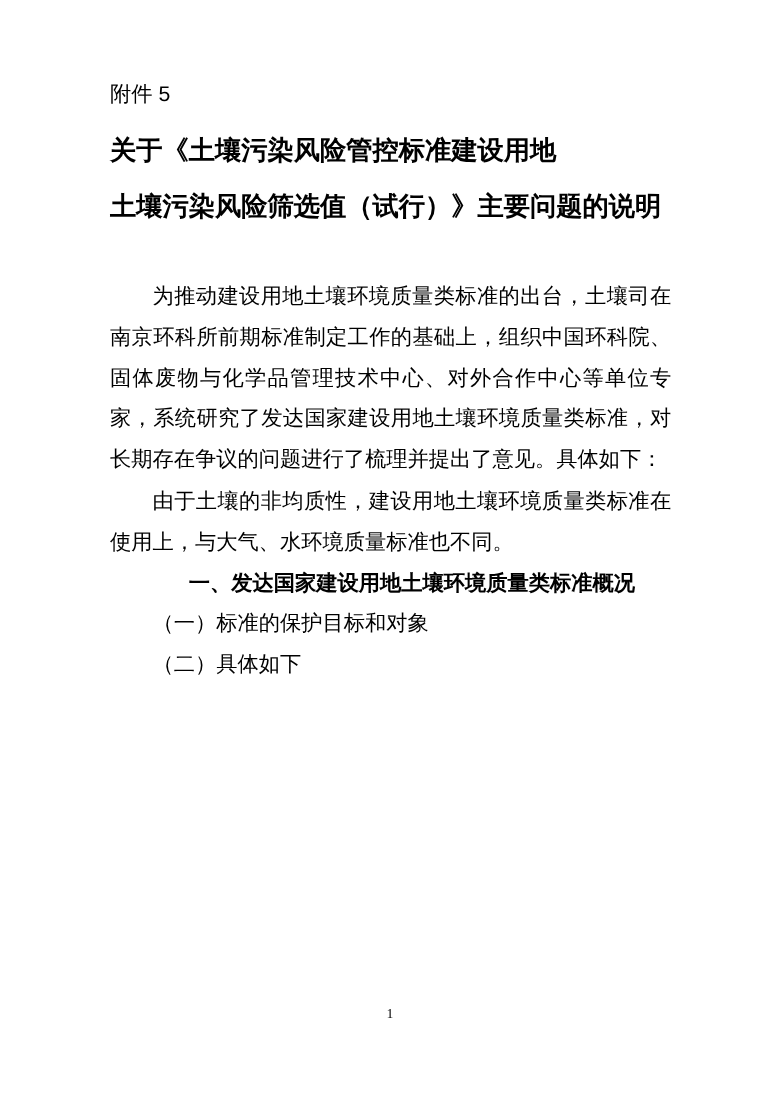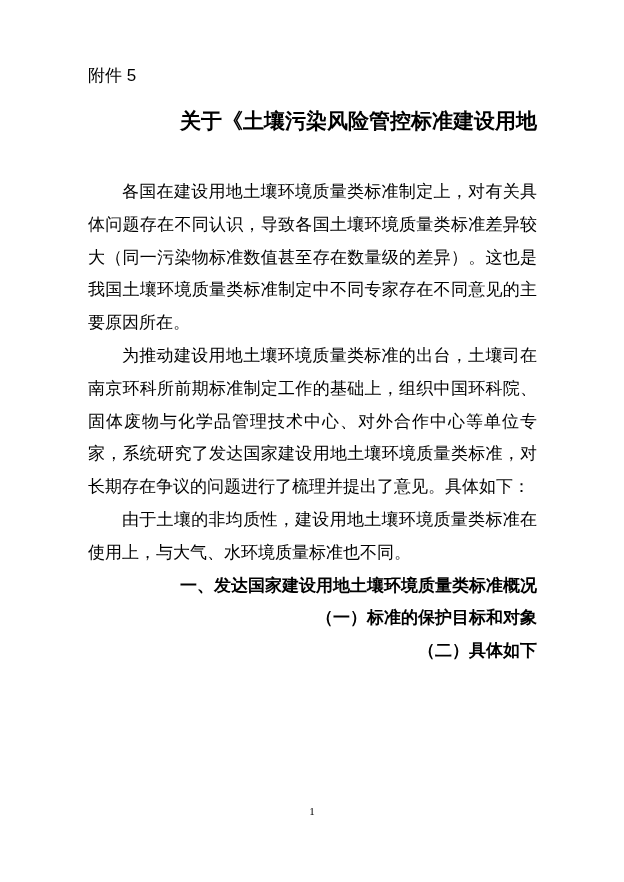--- a/index.html
+++ b/index.html
@@ -20,26 +20,26 @@
   .content {
     padding: 64px 87px 0 88px; 
   }
   .attachment-label {
     font-family: "Liberation Sans", sans-serif;
     font-size: 17px;
     line-height: 24px;
     text-align: left;
   }
   .doc-title {
-    margin: 10px 0 0 16px;
+    margin: 10px 0 0 0;
     font-size: 21px;
     font-weight: bold;
-    text-align: right;
+    text-align: left;
     line-height: 45px;
-    font-family: Liberation Sans, sans-serif;
+    font-family: Liberation Serif, serif;
   }
   .doc-title .title-line {
     display: block;
   }
   .body-text {
     margin-top: 33px;
     font-size: 17px;
     line-height: 32.8px;
     text-align: justify;
   }
@@ -51,25 +51,25 @@
     font-size: 17px;
     line-height: 32.8px;
     text-indent: 2em;
   }
   .body-text p {
     font-weight: normal;
   }
   .body-text h2.h1 {
     font-weight: bold;
     font-family: "Liberation Sans", sans-serif;
-    text-align: right;
+    text-align: center;
   }
   .body-text h3.h2 {
-    font-weight: bold;
-    text-align: right;
+    font-weight: normal;
+    text-align: left;
   }
   .page-number {
     position: absolute;
     top: 804px;
     left: 0;
     width: 100%;
     text-align: center;
     font-size: 11px;
     line-height: 14px;
     font-family: "Liberation Serif", serif;
@@ -78,24 +78,24 @@
 </head>
 <body>
 
 <div class="page">
   <div class="content">
 
     <div class="attachment-label">附件 5</div>
 
     <h1 class="doc-title">
       <span class="title-line">关于《土壤污染风险管控标准建设用地</span>
+      <span class="title-line">土壤污染风险筛选值（试行）》主要问题的说明</span>
     </h1>
 
     <div class="body-text">
-      <p>各国在建设用地土壤环境质量类标准制定上，对有关具体问题存在不同认识，导致各国土壤环境质量类标准差异较大（同一污染物标准数值甚至存在数量级的差异）。这也是我国土壤环境质量类标准制定中不同专家存在不同意见的主要原因所在。</p>
       <p>为推动建设用地土壤环境质量类标准的出台，土壤司在南京环科所前期标准制定工作的基础上，组织中国环科院、固体废物与化学品管理技术中心、对外合作中心等单位专家，系统研究了发达国家建设用地土壤环境质量类标准，对长期存在争议的问题进行了梳理并提出了意见。具体如下：</p>
       <p>由于土壤的非均质性，建设用地土壤环境质量类标准在使用上，与大气、水环境质量标准也不同。</p>
       <h2 class="h1">一、发达国家建设用地土壤环境质量类标准概况</h2>
       <h3 class="h2">（一）标准的保护目标和对象</h3>
       <h3 class="h2">（二）具体如下</h3>
     </div>
 
   </div>
 
   <div class="page-number">1</div>

